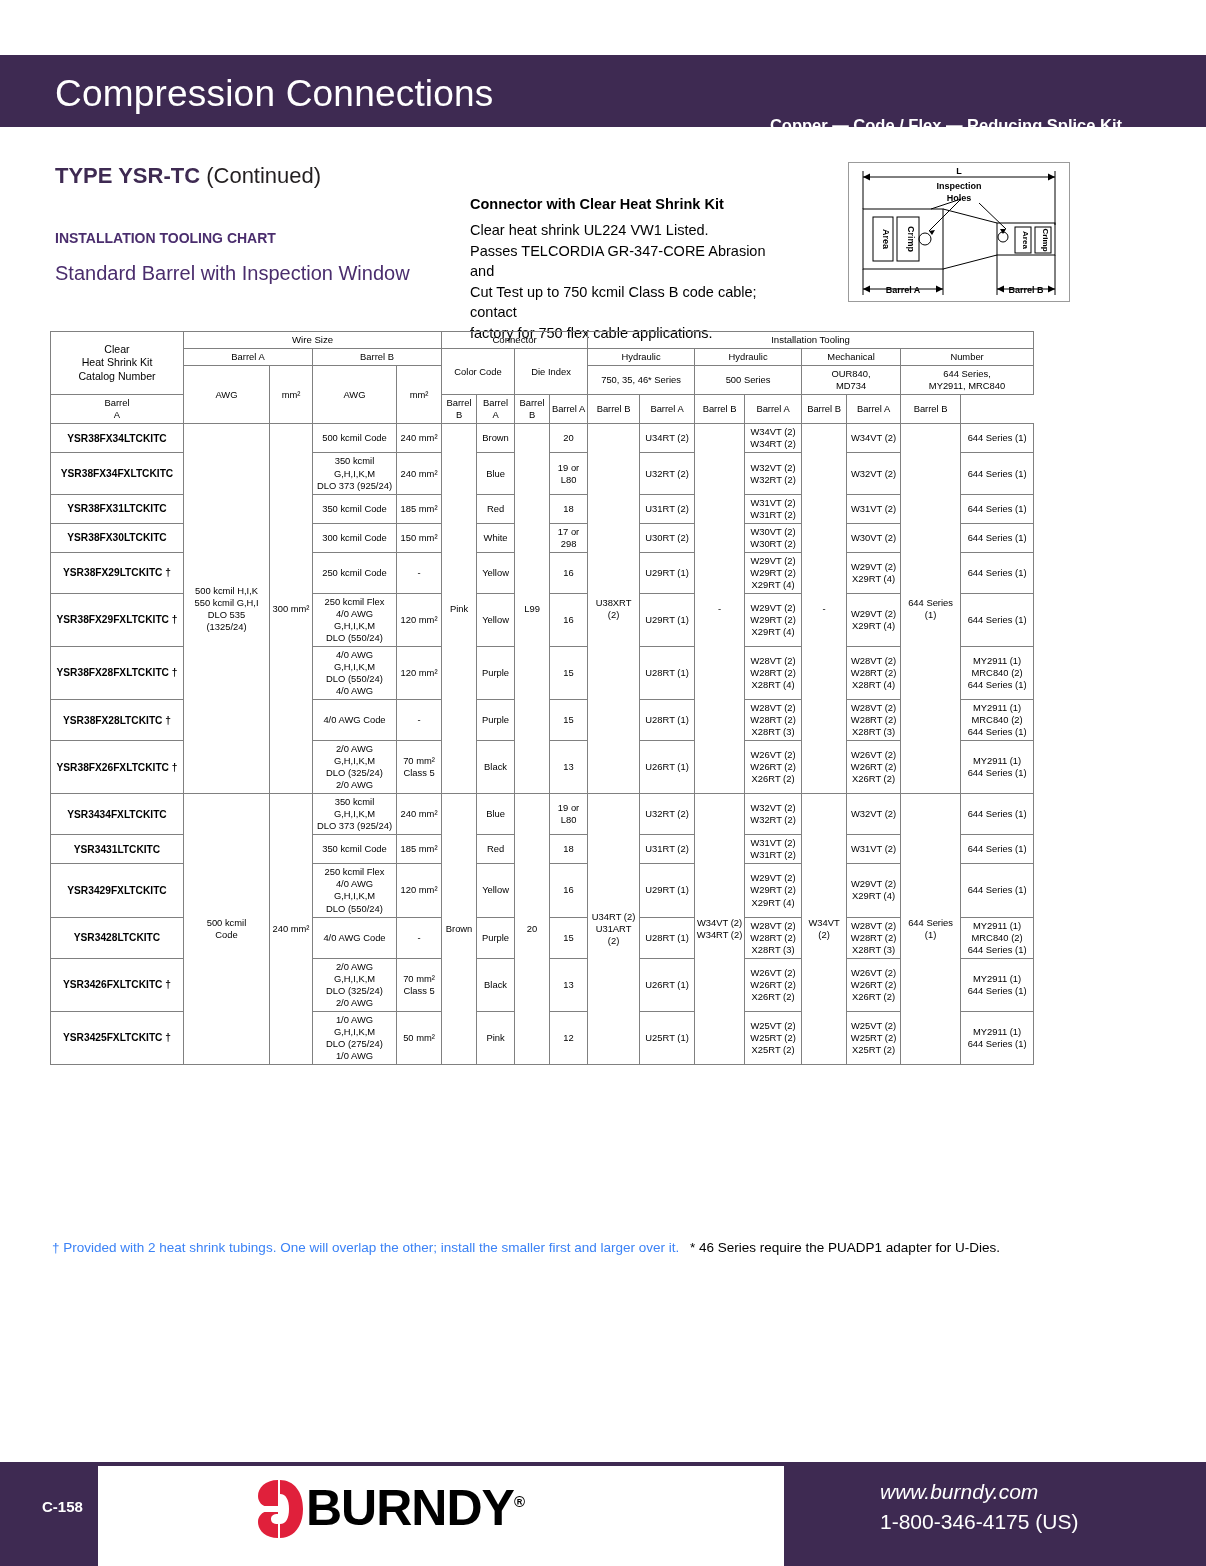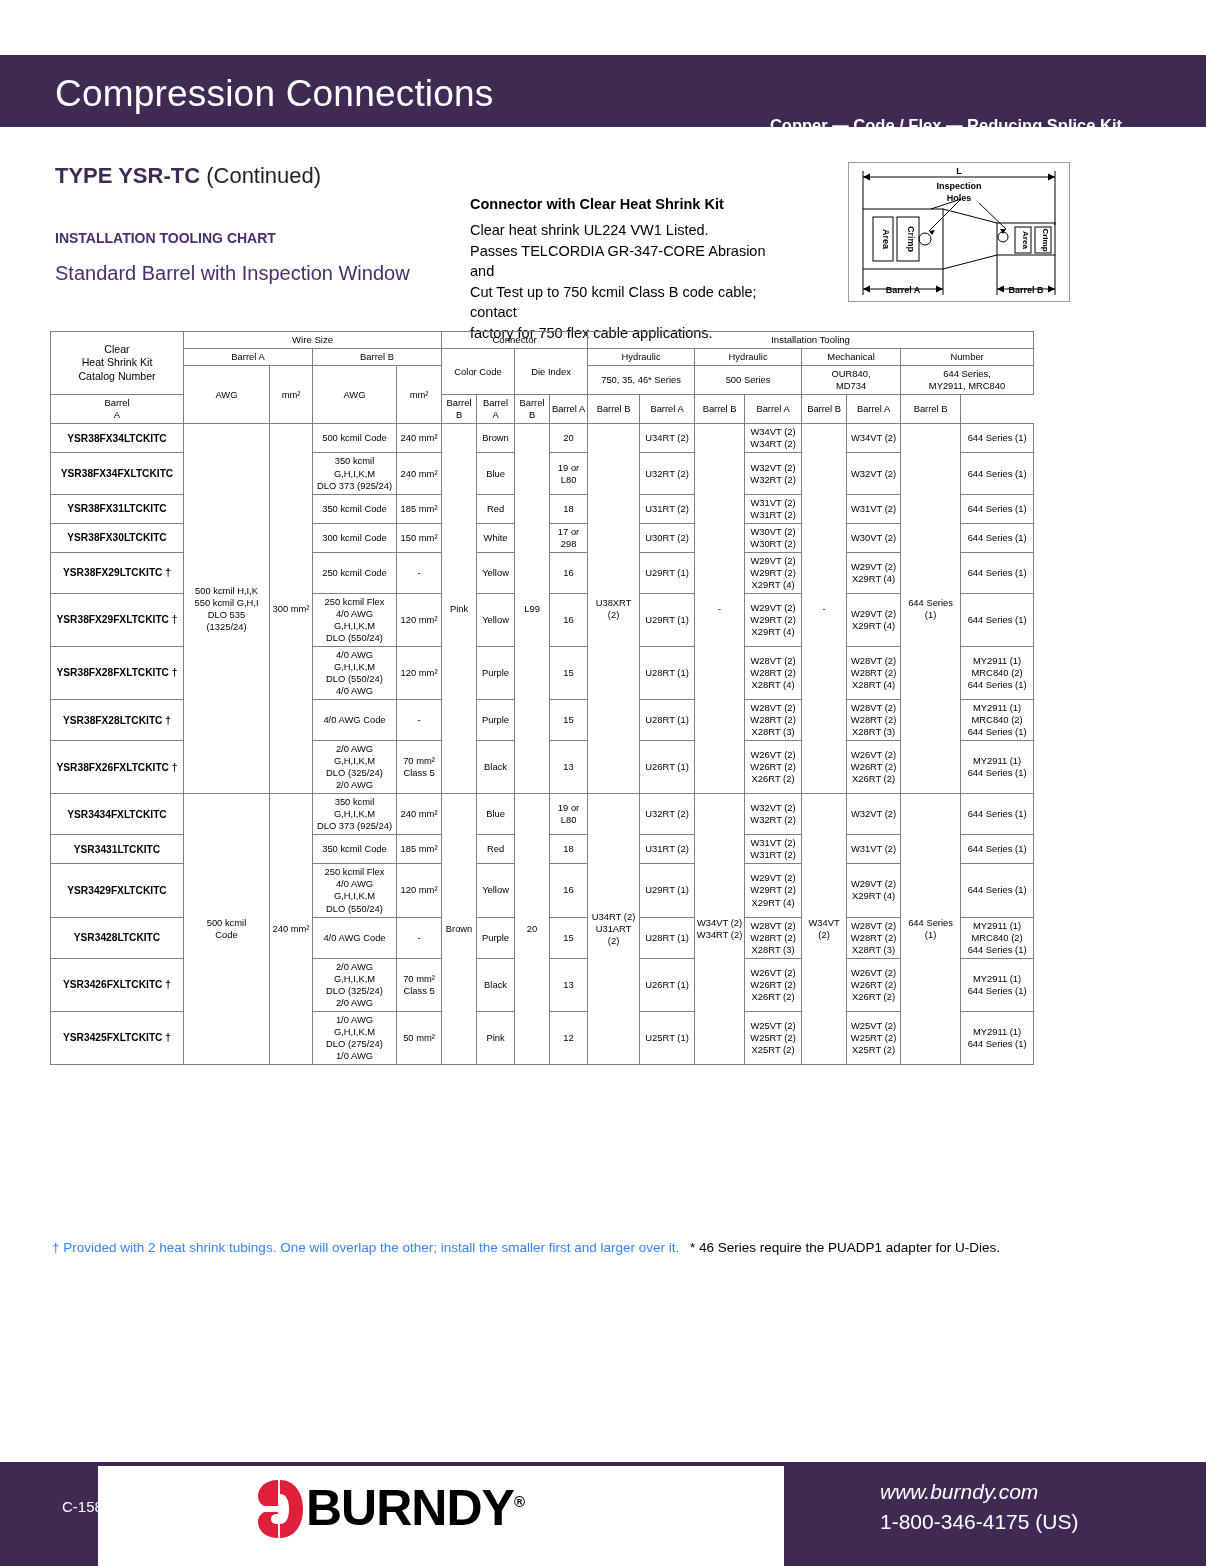--- a/index.html
+++ b/index.html
@@ -69,21 +69,21 @@
   th.catbox { text-align:left; padding-left:7px; font-size:10.6px; line-height:1.5; vertical-align:middle;}
   .hdr-grp { font-size:9.6px; }
 
   
   .foot1 { position:absolute; left:52px; top:1240px; font-size:13.5px; color:#3b82f6; }
   .foot2 { position:absolute; left:690px; top:1240px; font-size:13.5px; color:#000; }
 
   
   .pfoot { position:absolute; left:0; top:1462px; width:1206px; height:104px; background:#3e2a52; }
   .pfoot-white { position:absolute; left:98px; top:1466px; width:686px; height:100px; background:#ffffff; }
-  .pnum { position:absolute; left:42px; top:1498px; color:#fff; font-size:15px; font-weight:normal;margin-left:20px; }
+  .pnum { position:absolute; left:42px; top:1498px; color:#fff; font-size:15px; font-weight:bold; }
   .logo-wrap { position:absolute; left:258px; top:1478px; display:flex; align-items:center; gap:2px; }
   .logo-mark { width:46px; height:60px; position:relative; }
   .logo-text { font-size:50px; font-weight:bold; letter-spacing:-1px; color:#000; line-height:1; }
   .reg { font-size:15px; vertical-align:super; }
   .site { position:absolute; left:880px; top:1480px; color:#fff; font-size:21px; font-style:italic; }
   .phone{ position:absolute; left:880px; top:1510px; color:#fff; font-size:21px; }
 </style>
 </head>
 <body>
 

